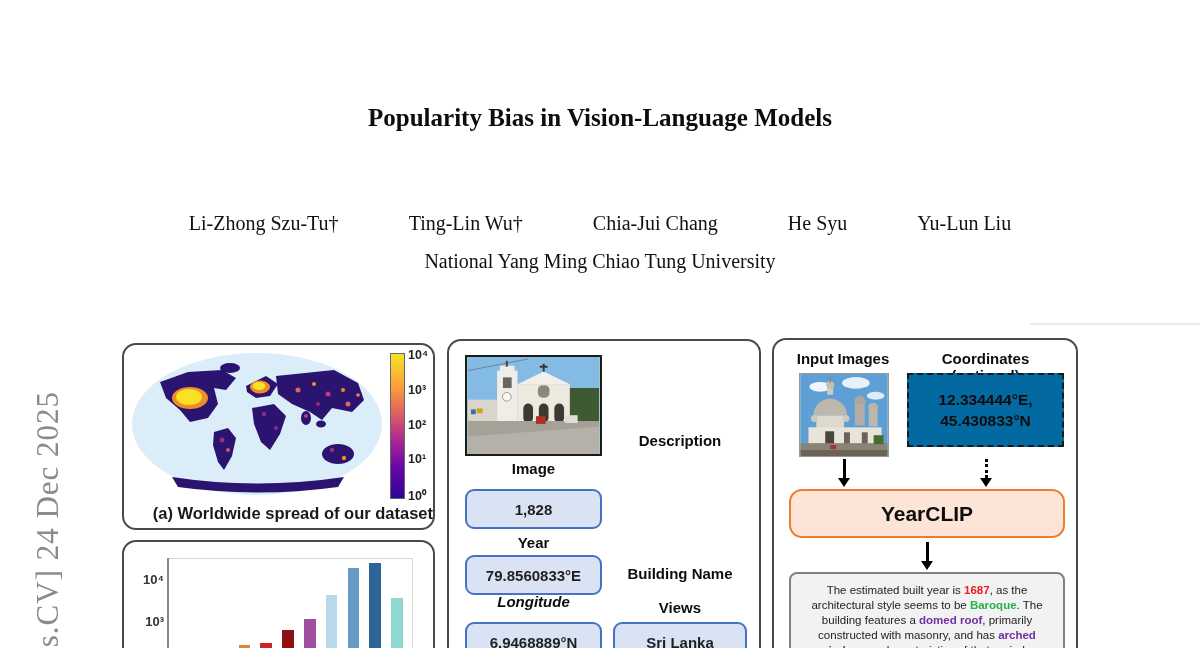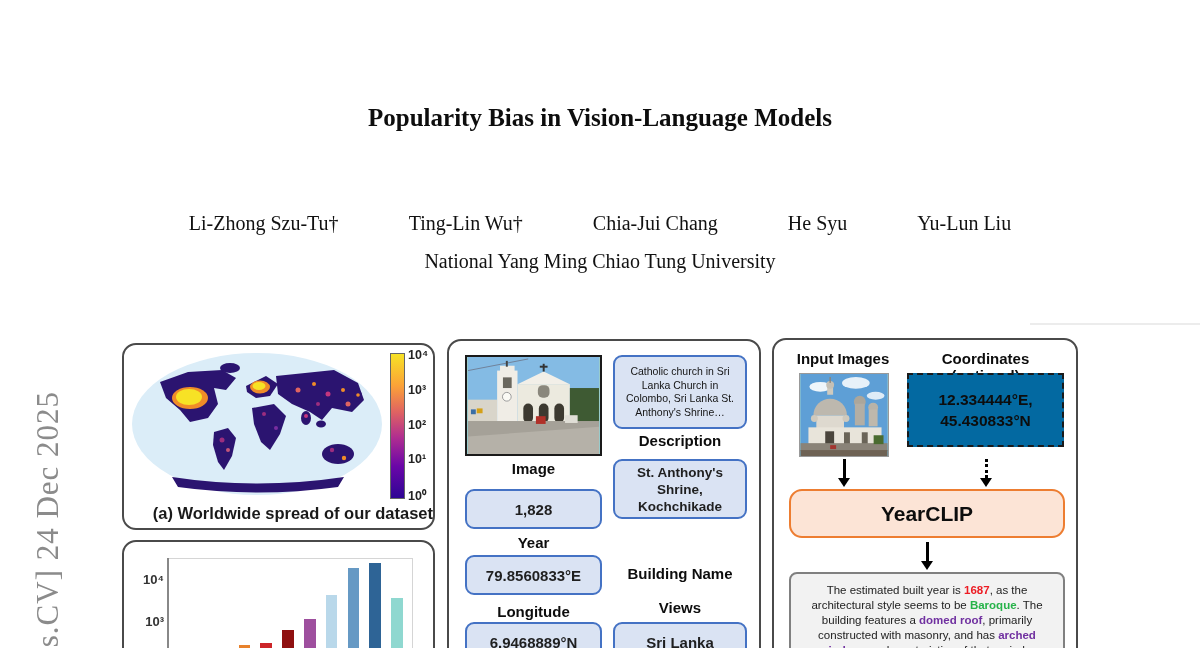--- a/index.html
+++ b/index.html
@@ -192,26 +192,24 @@
         <rect x="0" y="66" width="135" height="34" fill="#a5a198"></rect>
         <path d="M0,82 L135,72 L135,100 L0,100 Z" fill="#b5b1a8"></path>
         <rect x="70" y="61" width="10" height="8" fill="#b03028"></rect>
         <rect x="100" y="60" width="13" height="8" fill="#e0ded6"></rect>
       </svg>
     </div>
     <div class="fldlabel colL" style="top:119px;">Image</div>
     <div class="bluebox colL" style="top:148px; height:40px;">1,828</div>
     <div class="fldlabel colL" style="top:193px;">Year</div>
     <div class="bluebox colL" style="top:214px; height:40px;">79.8560833°E</div>
-    <div class="fldlabel colL" style="top:262px;">Longitude</div>
+    <div class="fldlabel colL" style="top:252px;font-style:italic;">Longitude</div>
     <div class="bluebox colL" style="top:281px; height:40px;">6.9468889°N</div>
 
-    <div class="bluebox colR" id="desc-box" style="top:14px; height:74px;">Catholic church in Sri Lanka Church in Colombo, Sri Lanka St. Anthony's Shrine…</div>
     <div class="fldlabel colR" style="top:91px;">Description</div>
-    <div class="bluebox colR" id="bldg-box" style="top:118px; height:60px;">St. Anthony's Shrine, Kochchikade</div>
     <div class="fldlabel colR" style="top:192px;margin-top:32px;">Building Name</div>
     <div class="fldlabel colR" style="top:258px;">Views</div>
     <div class="bluebox colR" style="top:281px; height:40px;">Sri Lanka</div>
   </div>
 
   <div class="card" id="card-pipe">
     <div class="pipe-label" style="left:10px; width:118px;">Input Images</div>
     <div class="pipe-label" style="left:133px; width:157px;">Coordinates (optional)</div>
 
     <div class="photo-frame" style="left:25px; top:33px; width:90px; height:84px; border-width:1px; border-color:#999;">

